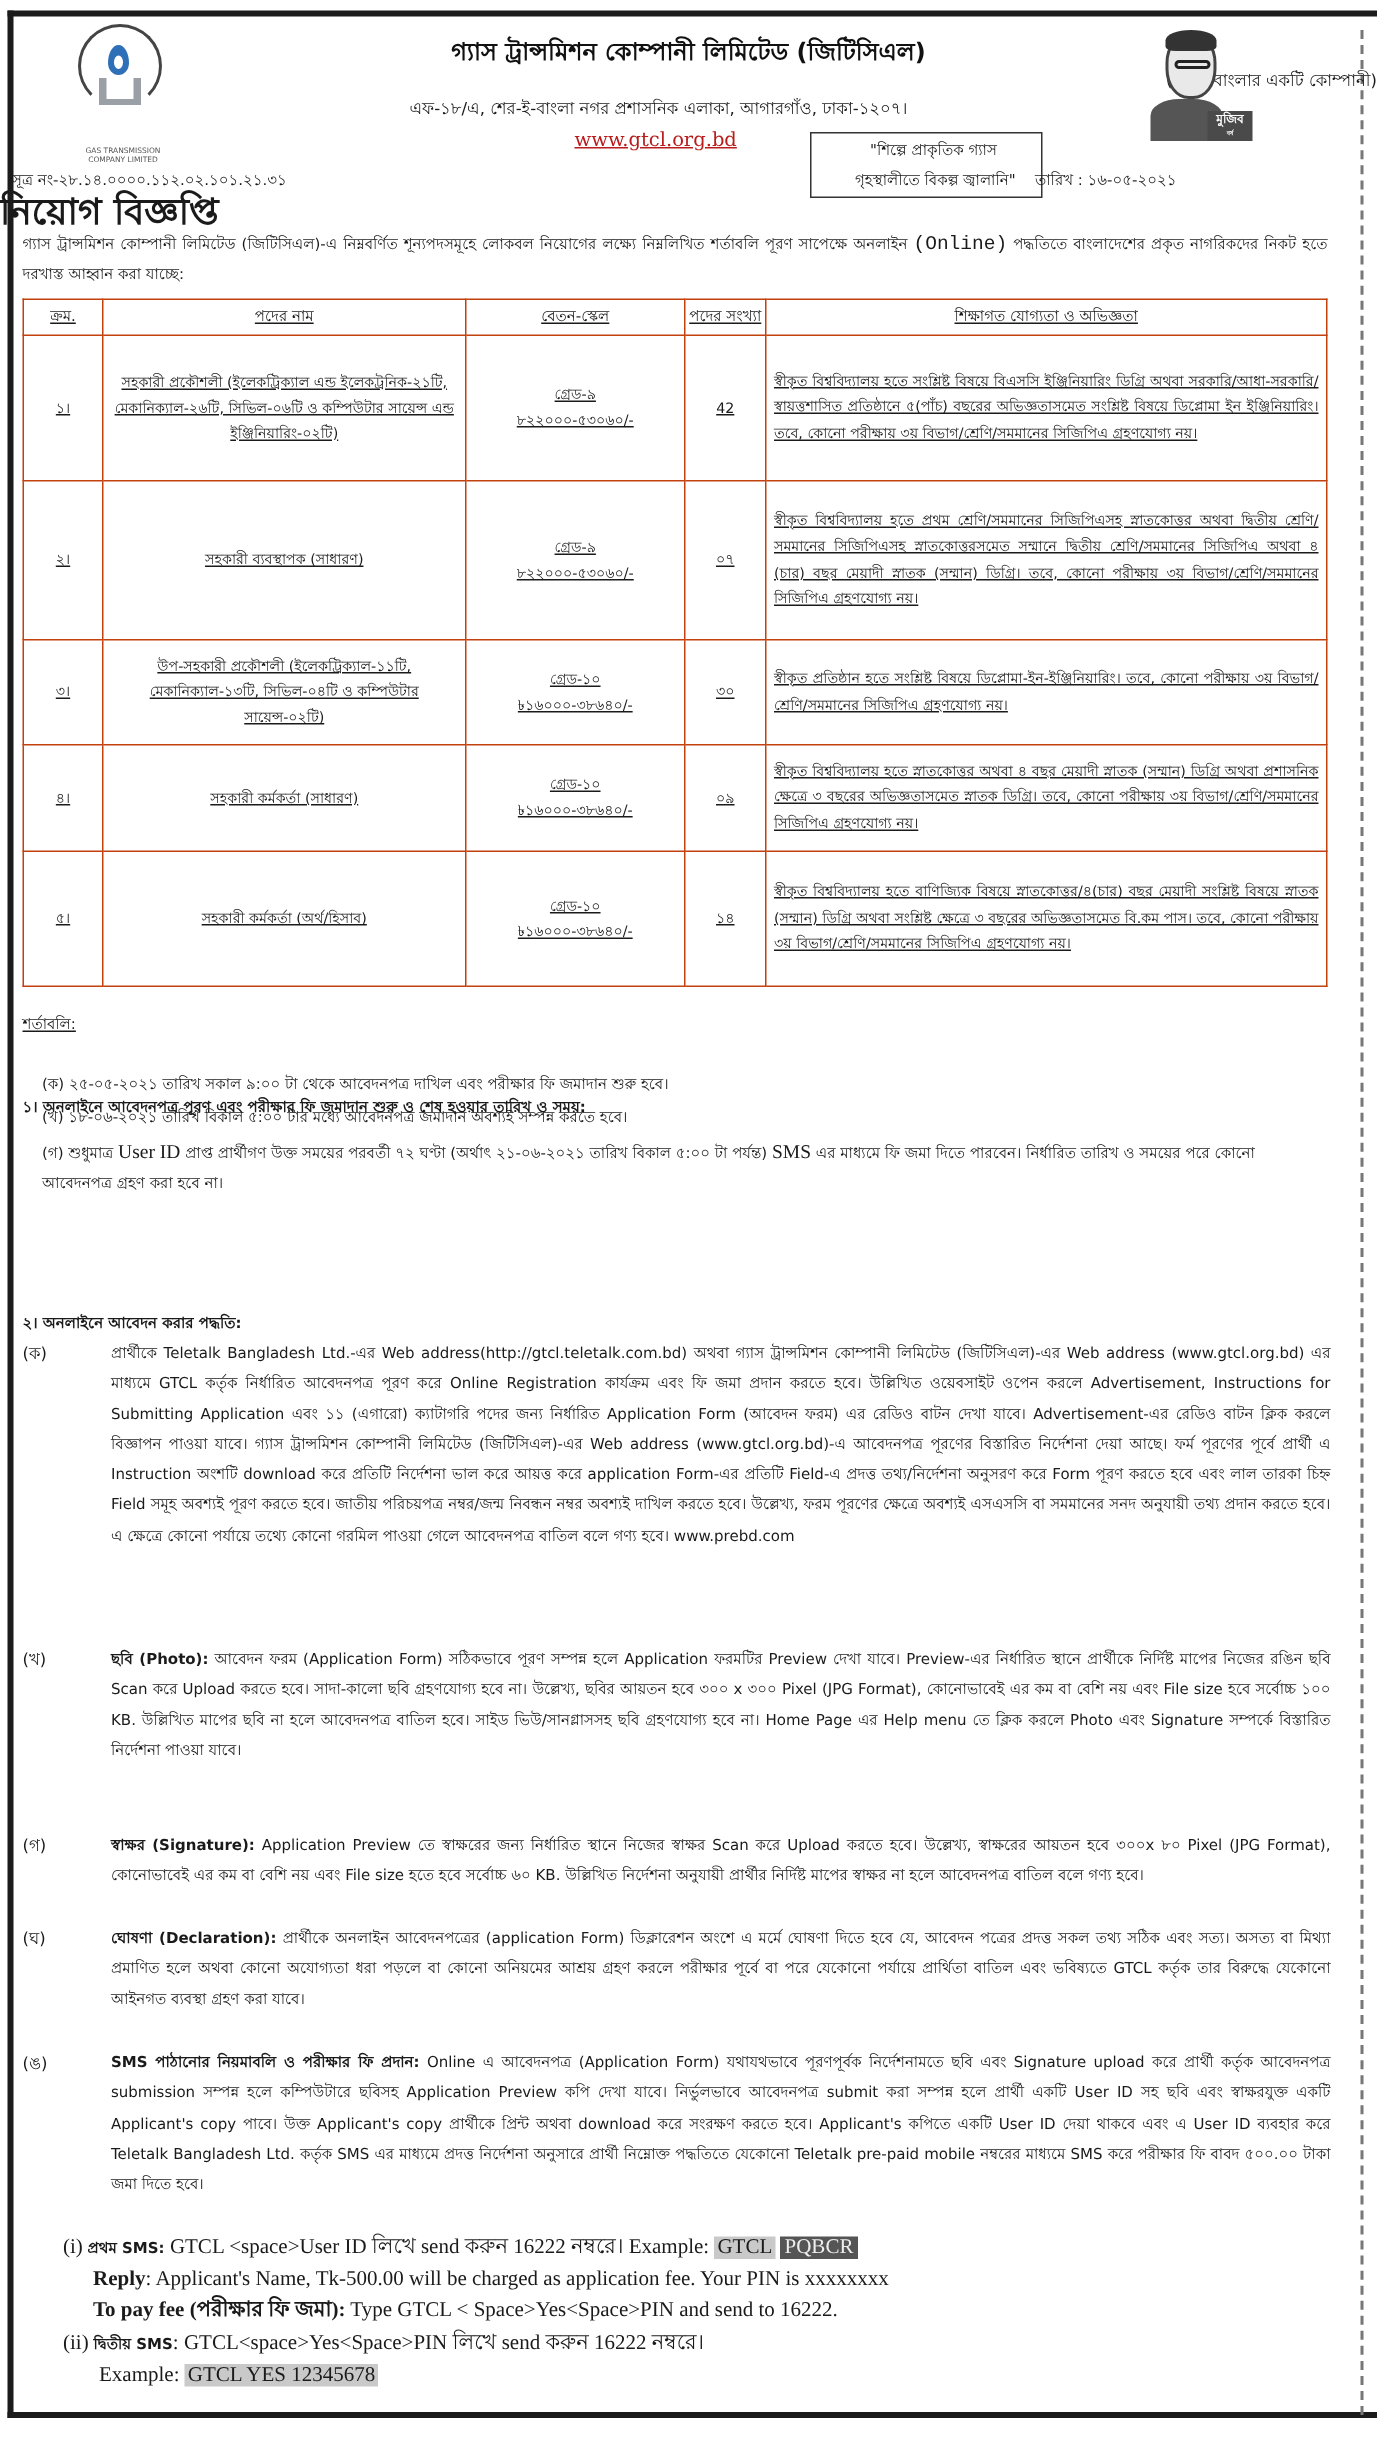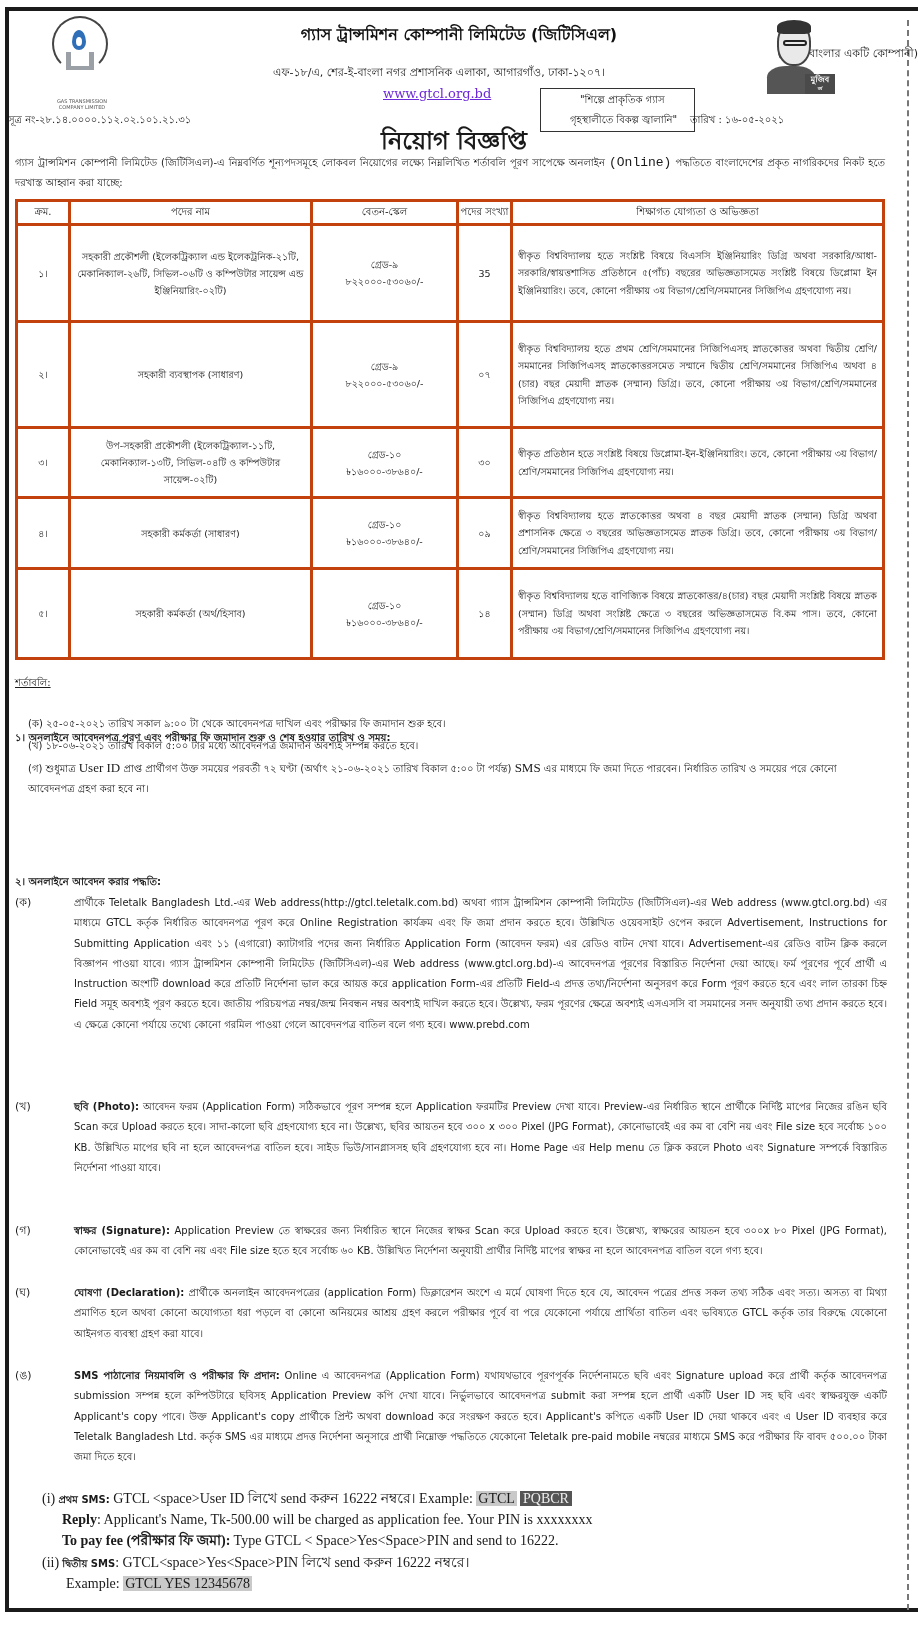--- a/index.html
+++ b/index.html
@@ -19,44 +19,44 @@
   .logo { position: absolute; left: 50px; top: 14px; width: 60px; height: 90px; }
   .logo-circle { position: absolute; left: 2px; top: 2px; width: 56px; height: 56px; border: 2px solid #444; border-radius: 50%; border-color: #444 #444 transparent #444; }
   .logo-flame { position: absolute; left: 22px; top: 16px; width: 14px; height: 20px; background: #2f6fb8; border-radius: 50% 50% 50% 50% / 60% 60% 40% 40%; }
   .logo-flame::after { content: ""; position: absolute; left: 4px; top: 7px; width: 6px; height: 9px; background: #fff; border-radius: 50%; }
   .logo-pipes { position: absolute; left: 16px; top: 38px; width: 28px; height: 18px; border-left: 5px solid #9aa0a6; border-right: 5px solid #9aa0a6; border-bottom: 4px solid #9aa0a6; }
   .logo-caption { position: absolute; left: -8px; top: 84px; width: 80px; font-family: "DejaVu Sans", sans-serif; font-size: 5px; text-align: center; color: #555; line-height: 6px; }
 
   .org-name { position: absolute; left: 0; top: 22px; width: 918px; text-align: center; font-family: "DejaVu Sans", sans-serif; font-size: 16px; font-weight: bold; color: #111; }
   .org-sub { position: absolute; left: 0; top: 45px; width: 918px; text-align: right; font-family: "DejaVu Sans", sans-serif; font-size: 11px; }
   .org-address { position: absolute; left: 0; top: 64px; width: 918px; text-align: center; font-family: "DejaVu Sans", sans-serif; font-size: 11px; padding-right: 40px; }
-  .org-web { position: absolute; left: 383px; top: 86px; font-size: 13px; text-decoration: underline; color: #6d28d9; }
+  .org-web { position: absolute; left: 383px; top: 86px; font-size: 13px; text-decoration: underline; color: #b91c1c; }
 
   .portrait { position: absolute; left: 755px; top: 18px; width: 78px; height: 78px; }
   .portrait-head { position: absolute; left: 22px; top: 4px; width: 34px; height: 44px; border-radius: 45%; background: #e9e9e9; border: 2px solid #444; }
   .portrait-hair { position: absolute; left: 22px; top: 2px; width: 34px; height: 14px; background: #333; border-radius: 50% 50% 20% 20%; }
   .portrait-glasses { position: absolute; left: 28px; top: 22px; width: 24px; height: 6px; border: 2px solid #222; border-radius: 3px; }
   .portrait-body { position: absolute; left: 12px; top: 48px; width: 48px; height: 28px; background: #555; border-radius: 40% 40% 0 0; }
   .mujib-tag { position: absolute; left: 50px; top: 56px; width: 30px; height: 20px; background: #4a4a4a; color: #fff; font-family: "DejaVu Sans", sans-serif; font-size: 8px; font-weight: bold; text-align: center; line-height: 12px; }
   .mujib-tag small { display: block; font-size: 4px; line-height: 6px; }
 
   .quote-box { position: absolute; left: 540px; top: 88px; width: 155px; height: 44px; border: 1px solid #333; }
   .quote-line1 { position: absolute; left: 580px; top: 92px; font-family: "DejaVu Sans", sans-serif; font-size: 10px; }
   .quote-line2 { position: absolute; left: 570px; top: 112px; font-family: "DejaVu Sans", sans-serif; font-size: 10px; }
   .date-text { position: absolute; left: 690px; top: 112px; font-family: "DejaVu Sans", sans-serif; font-size: 10px; }
 
   .ref-no { position: absolute; left: 8px; top: 112px; font-family: "DejaVu Sans", sans-serif; font-size: 10px; }
-  .notice-title { position: absolute; left: 0; top: 122px; width: 918px; text-align: center; font-family: "DejaVu Sans", sans-serif; font-size: 24px; font-weight: bold; padding-right: 10px; }
+  .notice-title { position: absolute; left: 0; top: 122px; width: 918px; text-align: left; font-family: "DejaVu Sans", sans-serif; font-size: 24px; font-weight: bold; padding-right: 10px; }
 
   .intro { position: absolute; left: 15px; top: 153px; width: 870px; font-family: "DejaVu Sans", sans-serif; font-size: 10px; line-height: 20px; text-align: justify; text-align-last: left; }
   .intro .latin { font-family: Liberation Mono, monospace; font-size: 13px; }
 
   
   table.posts { position: absolute; left: 15px; top: 199px; width: 870px; border-collapse: collapse; font-family: "DejaVu Sans", sans-serif; font-size: 9.5px; }
-  table.posts th, table.posts td { border: 3px solid #c2410c; vertical-align: middle; }
+  table.posts th, table.posts td { border: 1px solid #c2410c; vertical-align: middle; text-decoration: underline; }
   table.posts th { height: 24px; font-weight: normal; font-size: 10px; text-align: center; }
   table.posts td { text-align: center; line-height: 17px; padding: 1px 4px; }
   table.posts td.qual { text-align: justify; padding: 0 5px; line-height: 17.5px; }
   table.posts tr.r1 td { height: 97px; }
   table.posts tr.r2 td { height: 106px; }
   table.posts tr.r3 td { height: 70px; }
   table.posts tr.r4 td { height: 71px; }
   table.posts tr.r5 td { height: 90px; }
   table.posts th.c1, td.c1 { width: 53px; }
   table.posts th.c2, td.c2 { width: 242px; }
@@ -138,21 +138,21 @@
     </tr>
   </thead>
   <tbody>
     <tr class="r1">
       <td class="c1">১।</td>
       <td class="c2">সহকারী প্রকৌশলী (ইলেকট্রিক্যাল এন্ড ইলেকট্রনিক-২১টি, মেকানিক্যাল-২৬টি, সিভিল-০৬টি ও কম্পিউটার সায়েন্স এন্ড ইঞ্জিনিয়ারিং-০২টি)</td>
       <td class="c3">
           <div>গ্রেড-৯</div>
           <div>৮২২০০০-৫৩০৬০/-</div>
         </td>
-      <td class="c4">35</td>
+      <td class="c4">42</td>
       <td class="qual">স্বীকৃত বিশ্ববিদ্যালয় হতে সংশ্লিষ্ট বিষয়ে বিএসসি ইঞ্জিনিয়ারিং ডিগ্রি অথবা সরকারি/আধা-সরকারি/স্বায়ত্তশাসিত প্রতিষ্ঠানে ৫(পাঁচ) বছরের অভিজ্ঞতাসমেত সংশ্লিষ্ট বিষয়ে ডিপ্লোমা ইন ইঞ্জিনিয়ারিং। তবে, কোনো পরীক্ষায় ৩য় বিভাগ/শ্রেণি/সমমানের সিজিপিএ গ্রহণযোগ্য নয়।</td>
     </tr>
     <tr class="r2">
       <td class="c1">২।</td>
       <td class="c2">সহকারী ব্যবস্থাপক (সাধারণ)</td>
       <td class="c3">
           <div>গ্রেড-৯</div>
           <div>৮২২০০০-৫৩০৬০/-</div>
         </td>
       <td class="c4">০৭</td>

